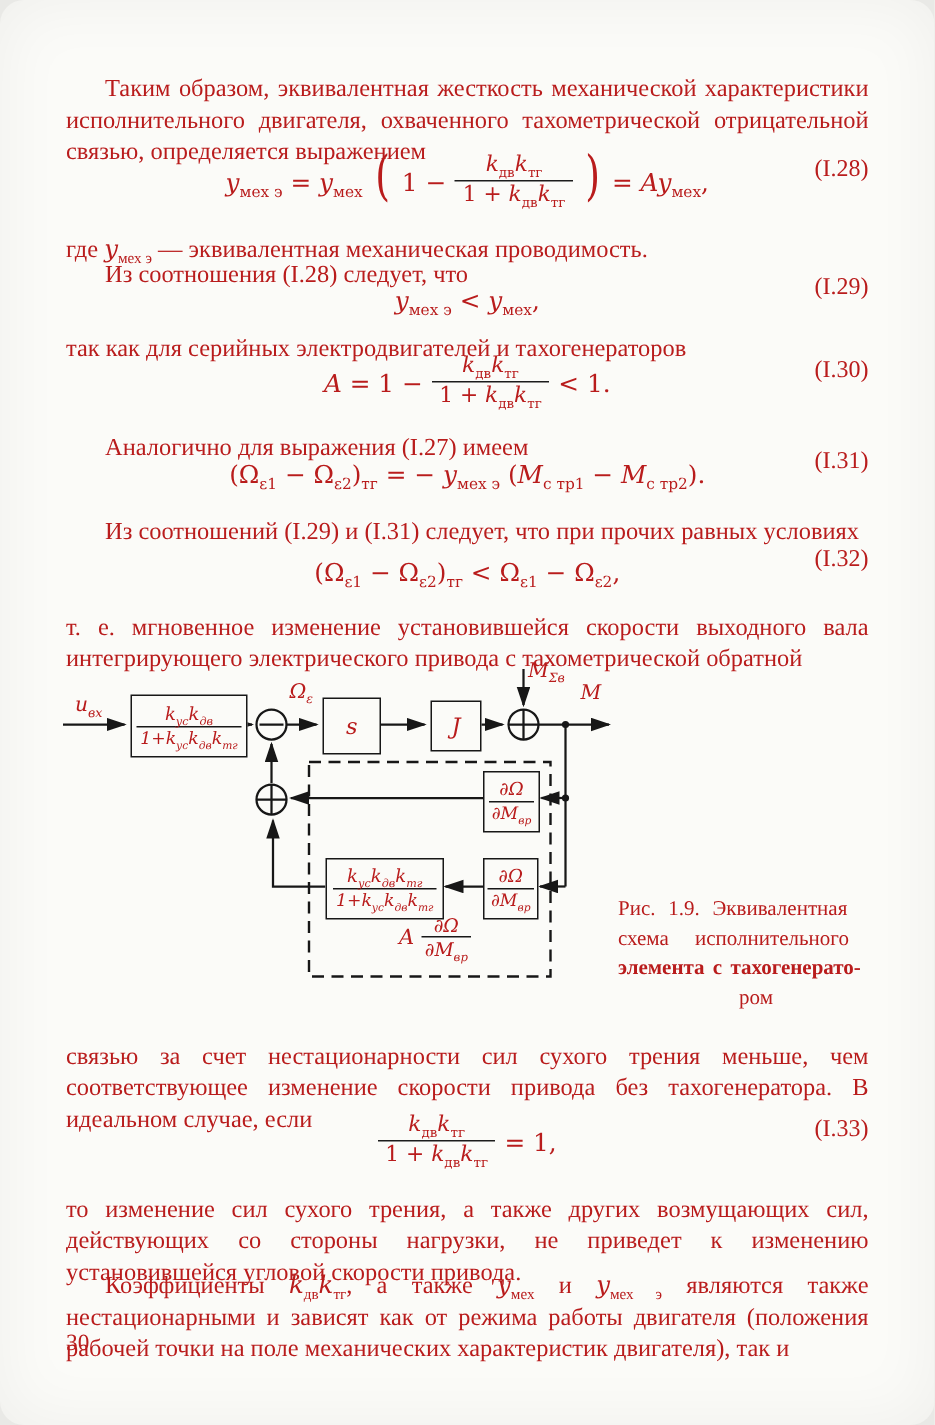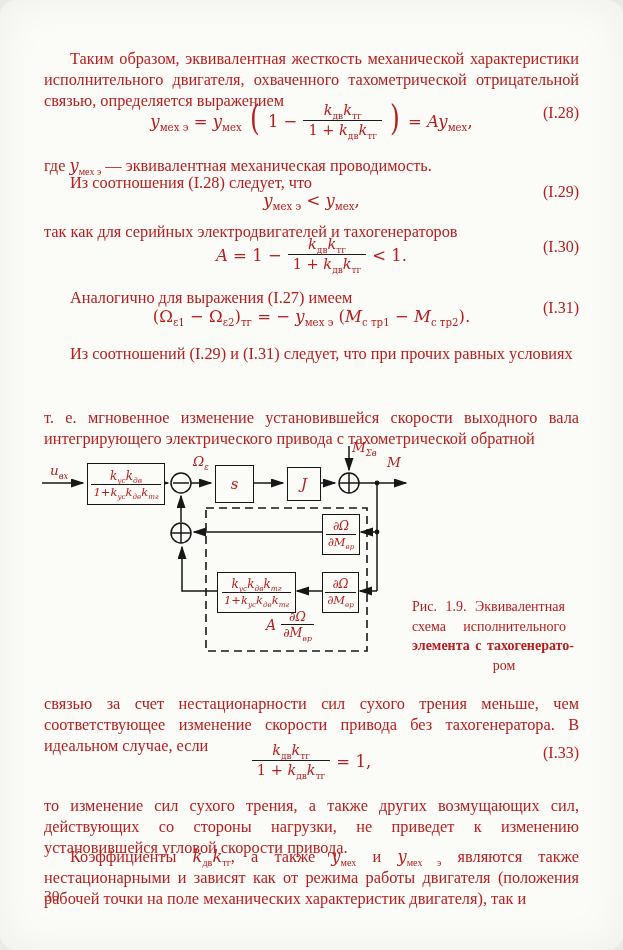--- a/index.html
+++ b/index.html
@@ -104,20 +104,26 @@
 
   <div class="eq" style="top:295px;height:26px">
     <span class="eqbody">
         <span>(Ω<sub>ε1</sub> − Ω<sub>ε2</sub>)<sub>тг</sub> = − <i>y</i><sub>мех э</sub> (<i>M</i><sub>с тр1</sub> − <i>M</i><sub>с тр2</sub>).</span>
       </span>
     <span class="eqnum">(I.31)</span>
   </div>
 
   <p class="para indent" style="top:328px">Из соотношений (I.29) и (I.31) следует, что при прочих равных условиях</p>
 
+  <div class="eq" style="top:361px;height:24px">
+    <span class="eqbody">
+        <span>(Ω<sub>ε1</sub> − Ω<sub>ε2</sub>)<sub>тг</sub> &lt; Ω<sub>ε1</sub> − Ω<sub>ε2</sub>,</span>
+      </span>
+    <span class="eqnum">(I.32)</span>
+  </div>
 
   <p class="para" style="top:392px">т. е. мгновенное изменение установившейся скорости выходного вала интегрирующего электрического привода с тахометрической обратной</p>
 
   <div class="figure">
     <svg width="623" height="232" viewBox="0 0 623 232">
       <defs>
         <marker id="ah" markerWidth="9" markerHeight="7" refX="8" refY="3" orient="auto">
           <polygon points="0,0 9,3 0,6" fill="#171717"></polygon>
         </marker>
       </defs>

